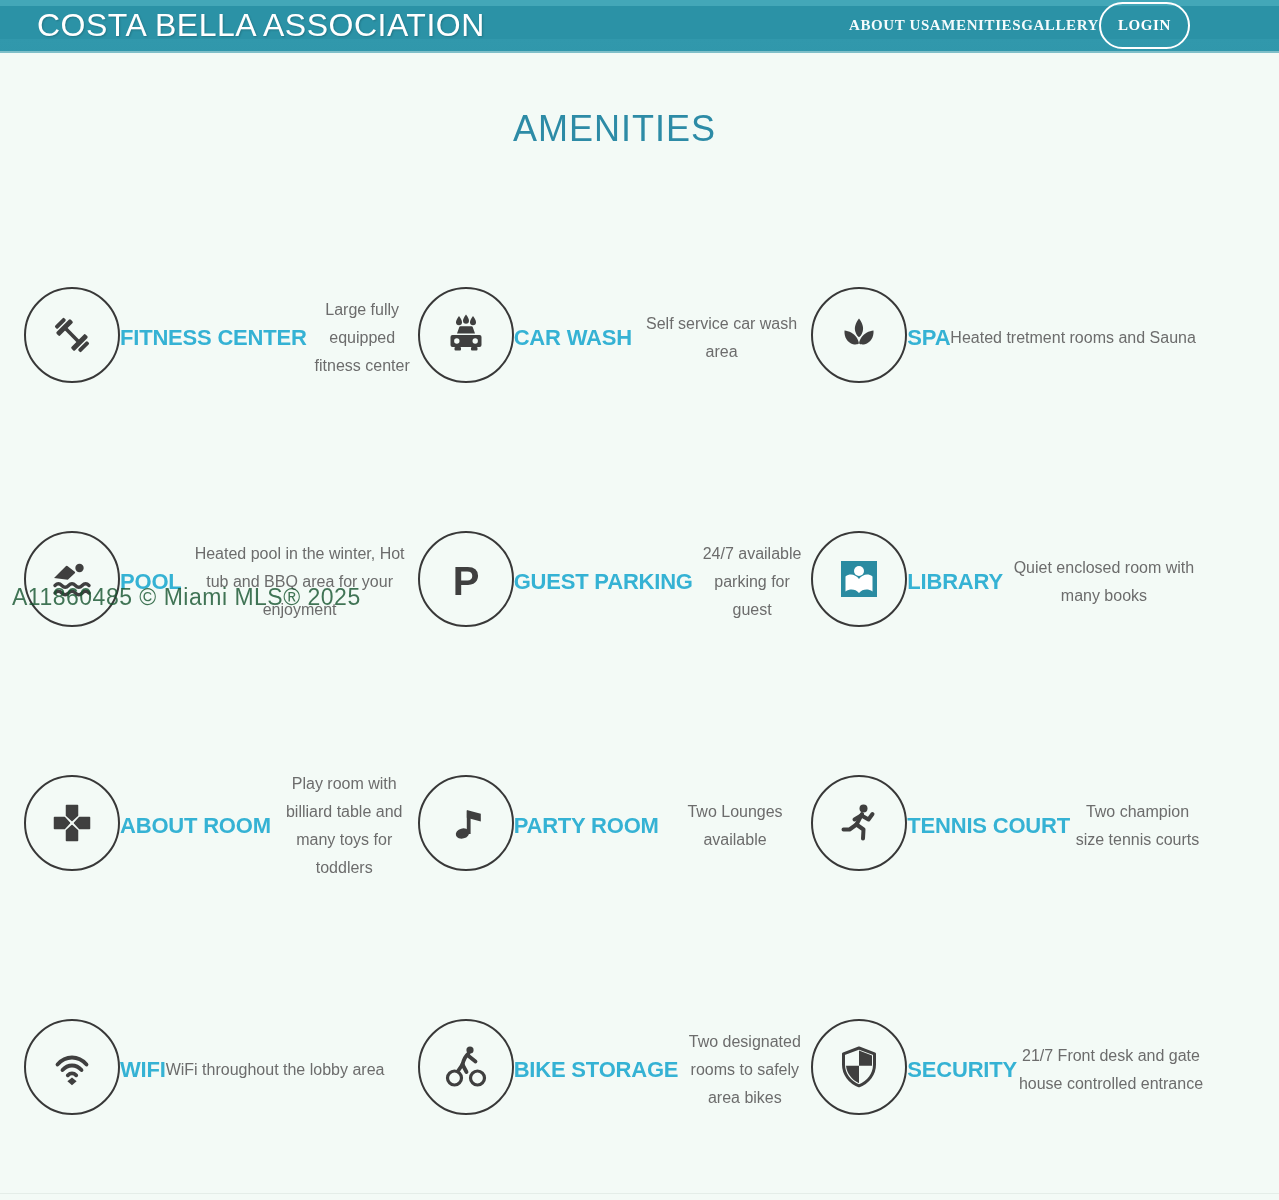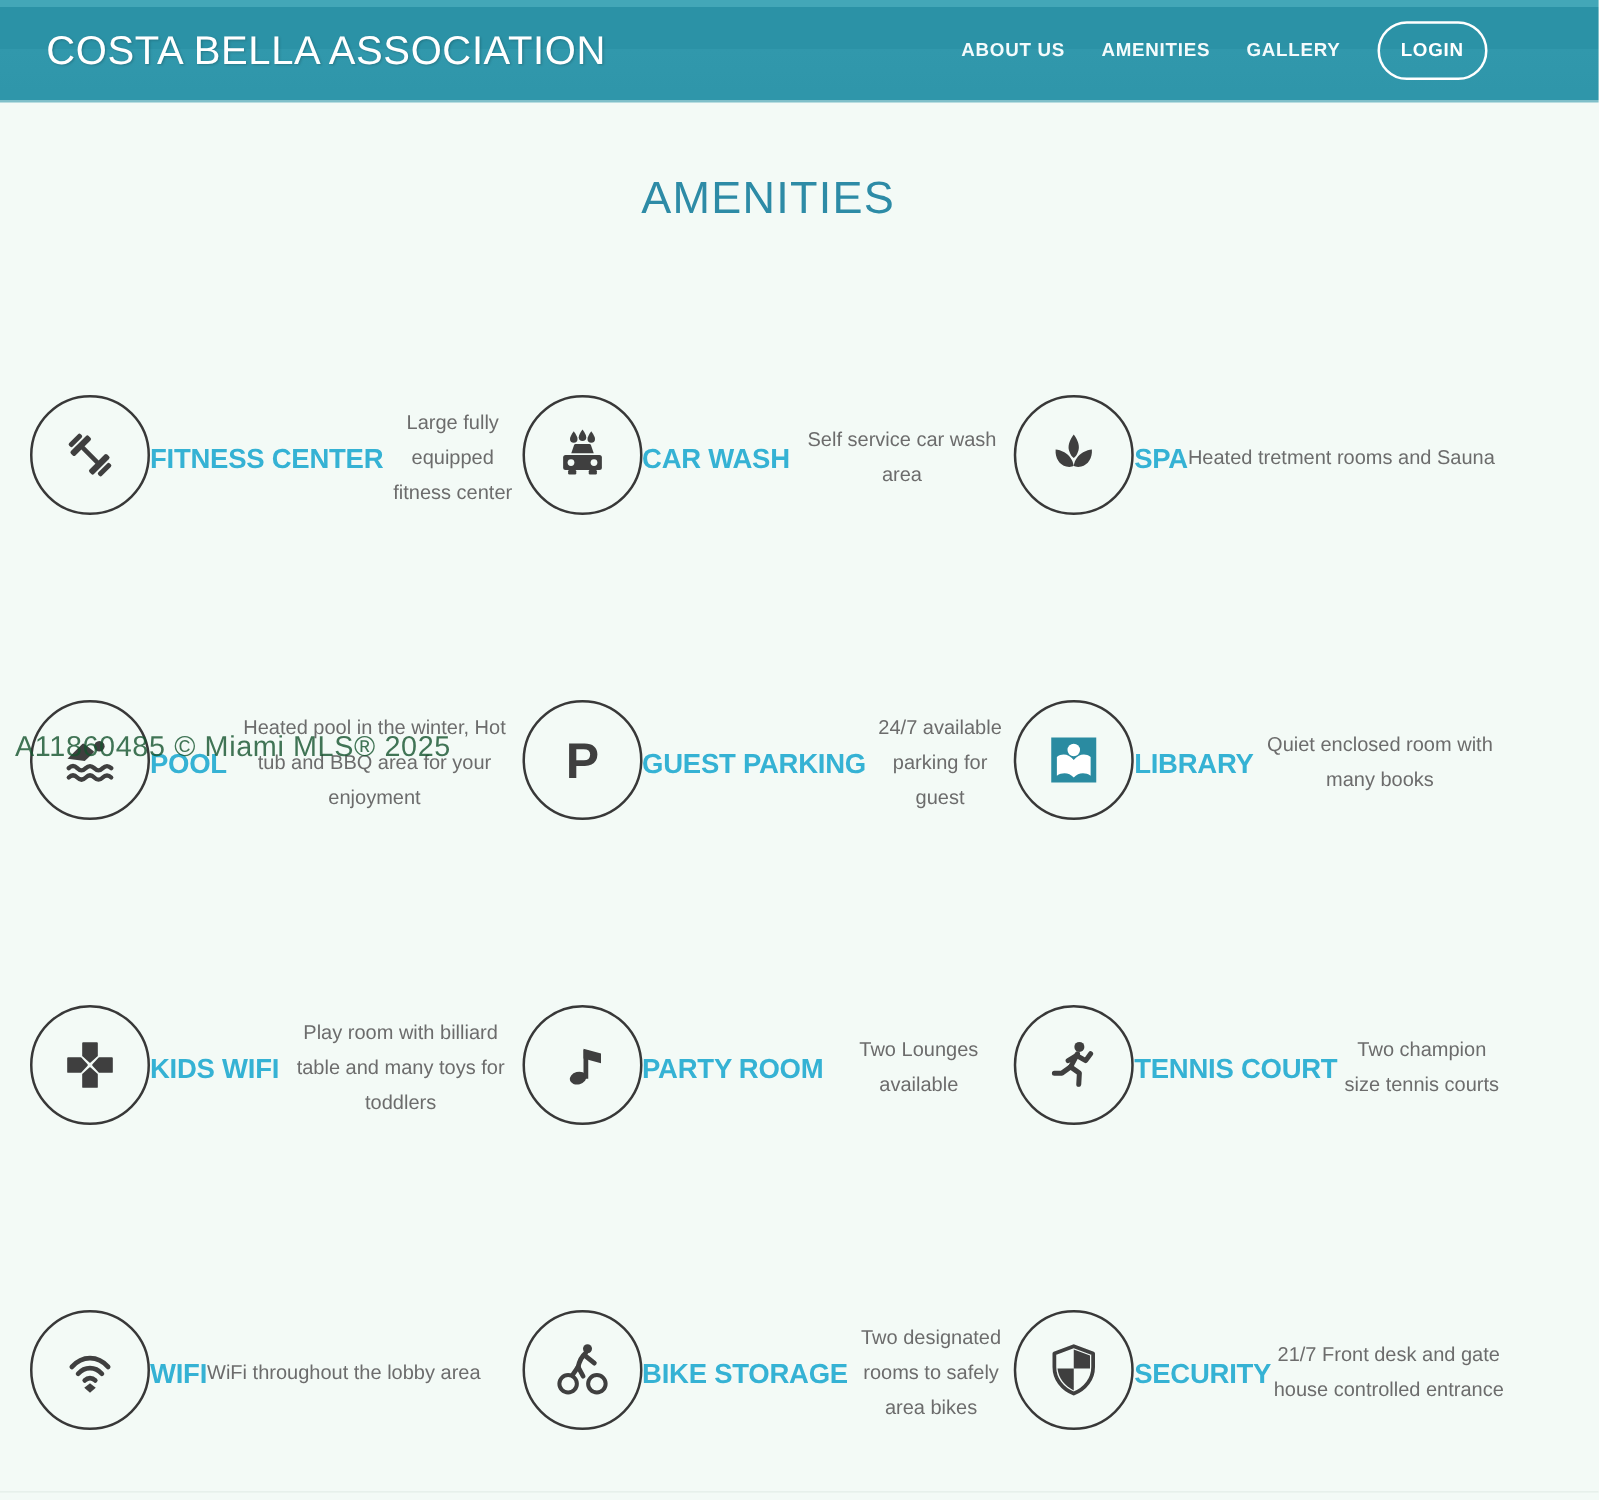--- a/index.html
+++ b/index.html
@@ -15,21 +15,21 @@
   html,body{width:1279px;}
   body{
     height:1200px;
     background:var(--page-bg);
     font-family:"Liberation Sans","DejaVu Sans",sans-serif;
     position:relative;
     overflow:hidden;
   }
   
   .site-header{
-    height:82px;
+    height:53px;
     width:100%;
     display:flex;
     align-items:center;
     background:linear-gradient(to bottom,
       #43a7b8 0px,#43a7b8 6px,
       #2b92a6 6px,#2b92a6 39px,
       #3198ac 39px,#2f96aa 73px);
     border-bottom:2px solid #7fbfc9;
     position:relative;
     justify-content:space-between;
@@ -42,21 +42,21 @@
     letter-spacing:.5px;
     text-shadow:1px 1px 2px rgba(0,0,0,.20);
     white-space:nowrap;
     cursor:pointer;
   }
   .main-nav{
     margin-left:auto;
     margin-right:89px;
     display:flex;
     align-items:center;
-    gap:29px;
+    font-family:Liberation Serif, serif;
   }
   .main-nav a{
     color:#f4fbfc;
     font-size:15px;
     font-weight:700;
     letter-spacing:.6px;
     text-decoration:none;
     cursor:pointer;
     white-space:nowrap;
   }
@@ -253,21 +253,21 @@
     <div class="circle">
       <svg width="48" height="48" viewBox="0 0 48 48">
         <g class="ic" stroke="var(--icon)" stroke-width="1.5" stroke-linejoin="round">
           <path d="M18.5 6.5 H29.5 V16.5 L24 21.5 L18.5 16.5 Z"></path>
           <path d="M41.5 18.5 V29.5 H31.5 L26.5 24 L31.5 18.5 Z"></path>
           <path d="M29.5 41.5 H18.5 V31.5 L24 26.5 L29.5 31.5 Z"></path>
           <path d="M6.5 29.5 V18.5 H16.5 L21.5 24 L16.5 29.5 Z"></path>
         </g>
       </svg>
     </div>
-    <h2 class="amenity-title">KIDS WIFI</h2>
+    <h2 class="amenity-title">ABOUT ROOM</h2>
     <p class="amenity-desc">Play room with billiard table and many toys for toddlers</p>
   </section>
 
   <section class="cell">
     <div class="circle">
       <svg width="48" height="48" viewBox="0 0 48 48">
         <g class="ic">
           <ellipse cx="20.5" cy="34.5" rx="6.8" ry="5" transform="rotate(-15 20.5 34.5)"></ellipse>
           <rect x="24.8" y="12" width="3.8" height="23"></rect>
           <path d="M24.8 11 L38.8 14.8 V22.6 L24.8 18.8 Z"></path>

